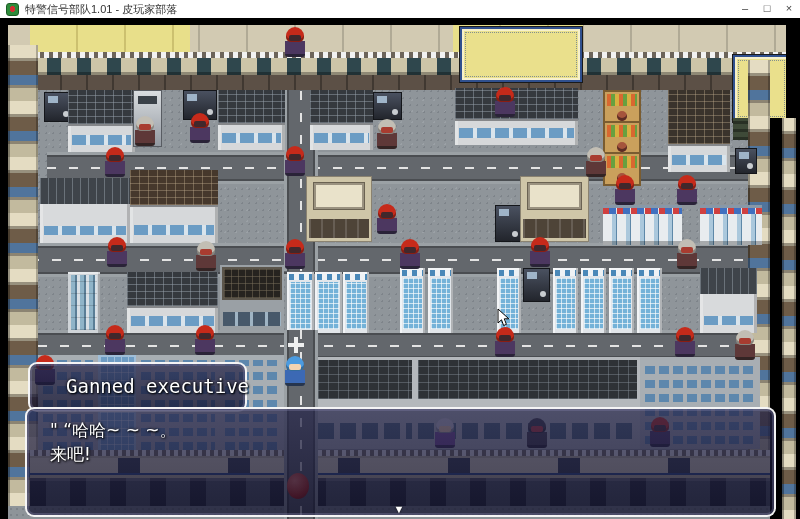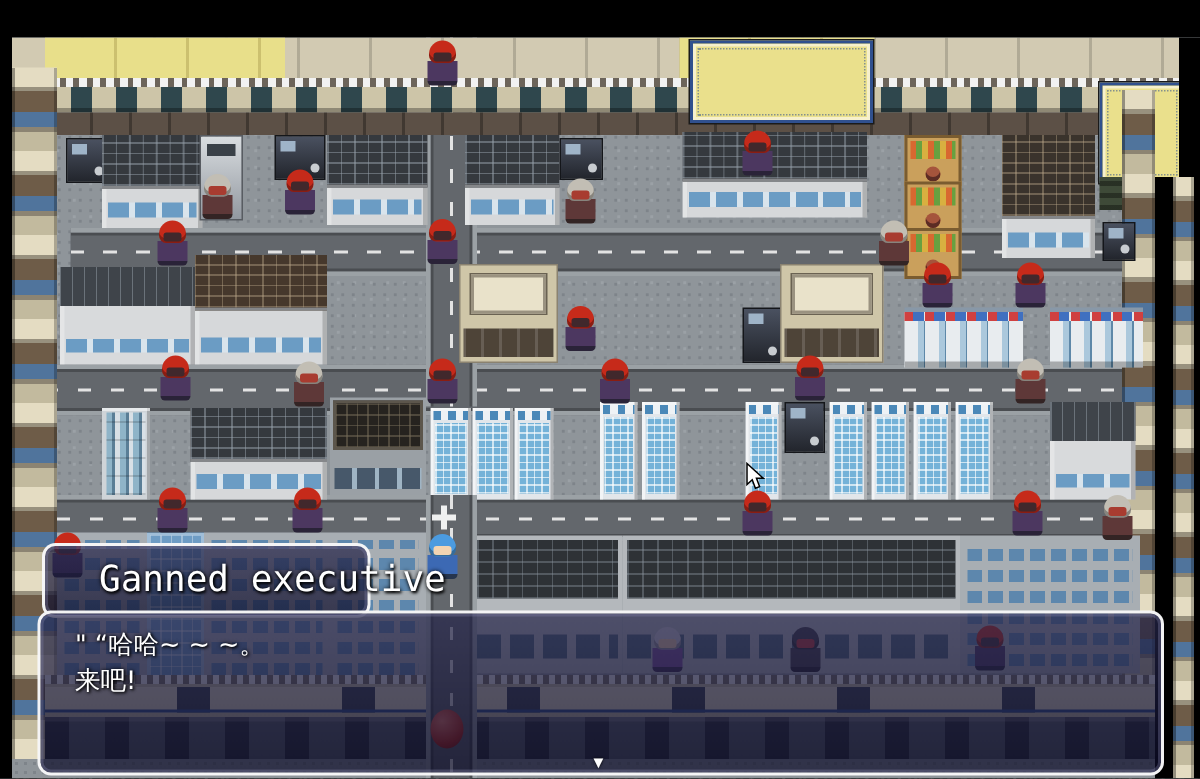--- a/index.html
+++ b/index.html
@@ -143,36 +143,45 @@
   .chr-G{--hood:#cdc9d2;--face:#eccaa6;--body:#7c4c9c;--feet:#3c2a4c;}
   .chr-D{--hood:#3c3840;--face:#c03434;--body:#423a46;--feet:#241f28;}
   .chr-B{background:radial-gradient(circle at 35% 30%,#f47c6c,#c02818 65%,#7c100c);border-radius:50%;}
   .chr-B::before,.chr-B::after{display:none;}
 
   
   .rm-window{position:absolute;z-index:20;border:2px solid rgba(255,255,255,.95);border-radius:9px;
        background:linear-gradient(rgba(38,38,74,.72),rgba(12,12,40,.72));
        box-shadow:inset 0 0 0 2px rgba(130,130,170,.35);}
   .name-box{left:28px;top:362px;width:215px;height:46px;}
-  .name-box .txt{position:absolute;left:36px;top:0;line-height:44px;color:#fff;font-size:24px;
+  .name-box .txt{position:absolute;left:36px;top:0;line-height:44px;color:#fff;font-size:19px;
        font-family:"DejaVu Sans Mono","Liberation Mono",monospace;text-shadow:1px 1px 2px #000,0 0 3px #000;white-space:nowrap;}
   .msg-window{left:25px;top:407px;width:747px;height:106px;}
   .msg-line{position:absolute;left:23px;color:#fff;font-size:17px;line-height:24px;
        font-family:"DejaVu Sans","Liberation Sans",sans-serif;text-shadow:1px 1px 2px #000,0 0 3px #000;white-space:nowrap;}
   .msg-line.l0{top:9px;}.msg-line.l1{top:33px;}.msg-line.l2{top:57px;}
   .pause-cursor{position:absolute;left:50%;bottom:0px;margin-left:-7px;color:#fff;font-size:11px;text-shadow:0 0 2px #000;}
 
   
   .mouse-cursor{position:absolute;left:497px;top:308px;z-index:30;}
 </style>
 </head>
 <body>
 
 <div class="screen">
 
+  <div class="titlebar">
+    <div class="app-icon"></div>
+    <div class="title-text">特警信号部队1.01 - 皮玩家部落</div>
+    <div class="win-controls">
+      <div class="win-btn">–</div>
+      <div class="win-btn">□</div>
+      <div class="win-btn">×</div>
+    </div>
+  </div>
 
   <div class="game">
     <div class="map" id="map">
         <div class="road road-h" style="left: 39px; top: 127px; width: 723px; height: 26px;"></div>
         <div class="road road-h" style="left: 0px; top: 218px; width: 762px; height: 28px;"></div>
         <div class="road road-h" style="left: 30px; top: 305px; width: 732px; height: 25px;"></div>
         <div class="road road-v" style="left: 276px; top: 0px; width: 28px; height: 246px;"></div>
         <div class="band-wall" style="left: 0px; top: 0px; width: 778px; height: 27px;"></div>
         <div class="band-yellow" style="left: 22px; top: 0px; width: 160px; height: 27px;"></div>
         <div class="band-yellow" style="left: 445px; top: 0px; width: 130px; height: 27px;"></div>

